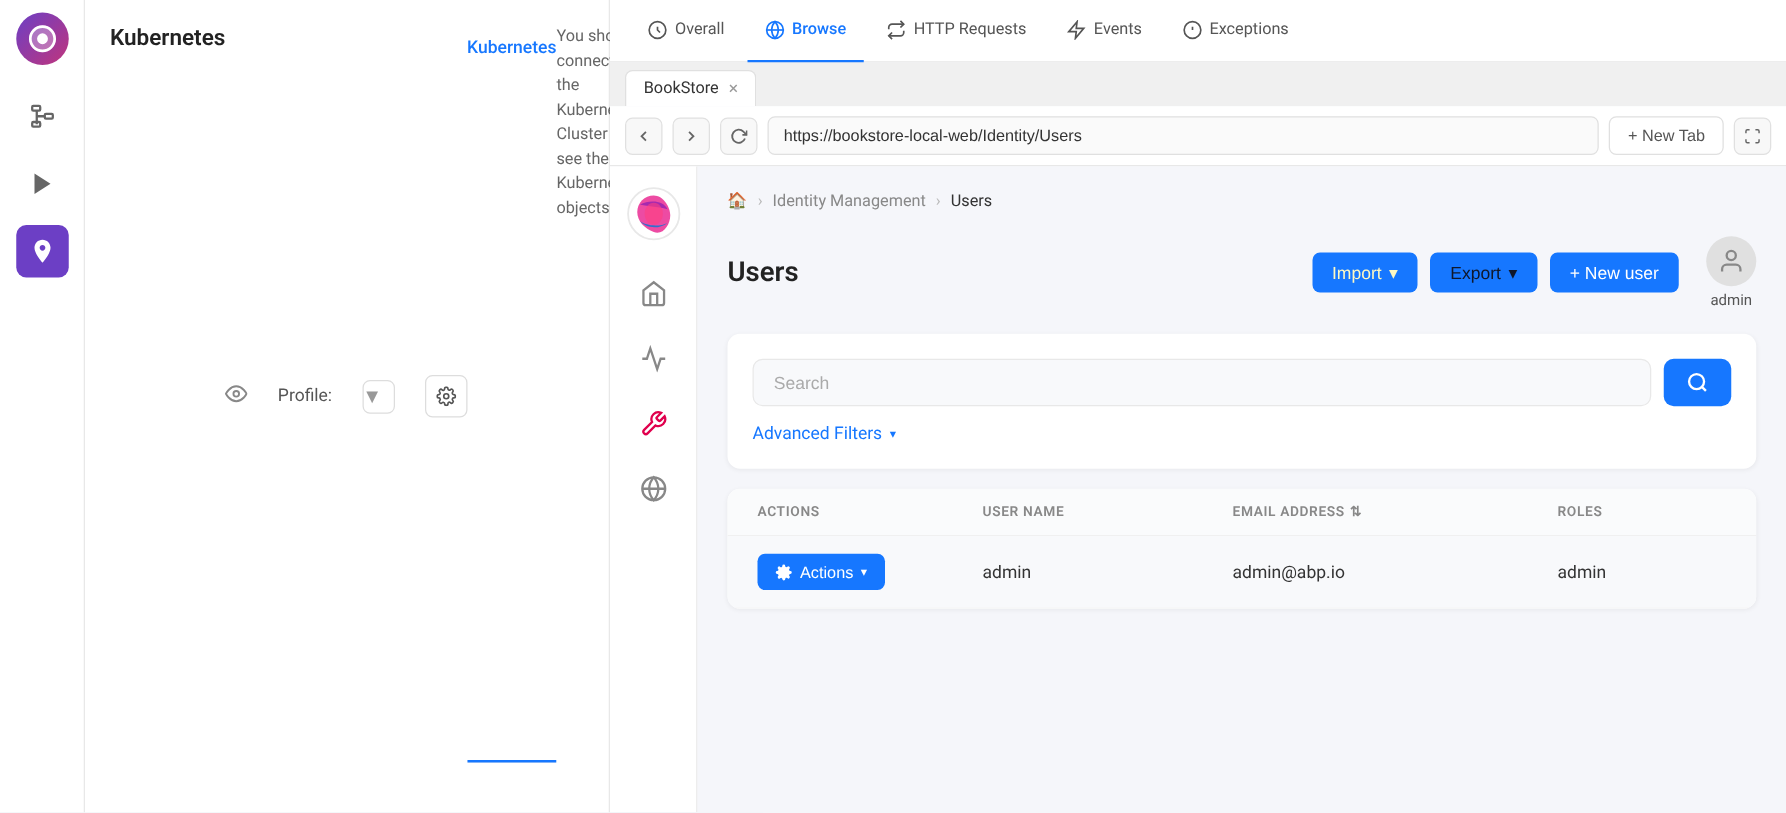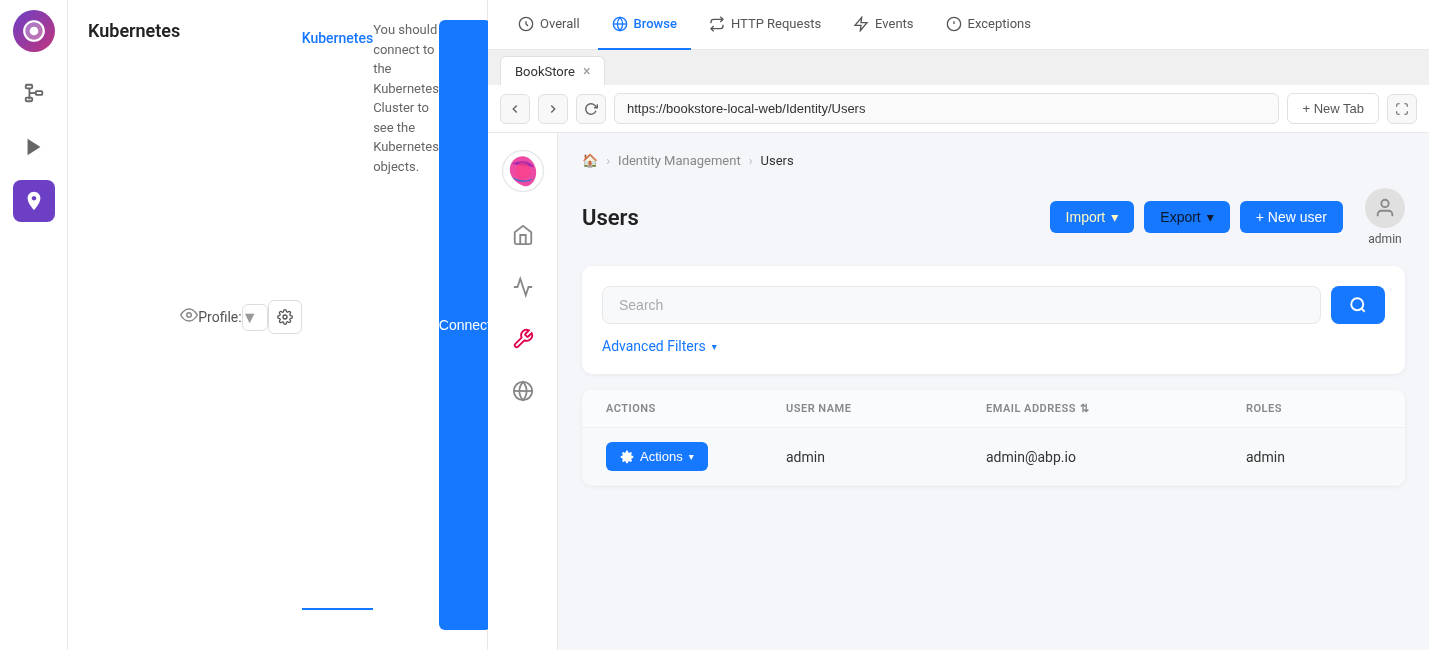--- a/index.html
+++ b/index.html
@@ -47,21 +47,21 @@
     }
     .panel-title {
       font-size: 18px;
       font-weight: 600;
       color: #222;
       margin-bottom: 16px;
     }
     .profile-row {
       display: flex;
       align-items: center;
-      gap: 0;
+      gap: 24px;
       margin-bottom: 16px;
     }
     .profile-label { font-size: 14px; color: #555; }
     .profile-select-wrapper {
       flex: 1;
       position: relative;
     }
     .profile-select {
       width: 100%;
       padding: 7px 12px;
@@ -184,21 +184,20 @@
     }
     .browser-tab {
       background: #fff;
       border: 1px solid #e0e0e0;
       border-bottom: none;
       border-radius: 6px 6px 0 0;
       padding: 6px 14px;
       font-size: 13px;
       color: #333;
       display: flex;
-      align-items: center;
       gap: 8px;
       cursor: pointer;
     }
     .browser-tab-close {
       font-size: 14px;
       color: #999;
       cursor: pointer;
     }
 
     

